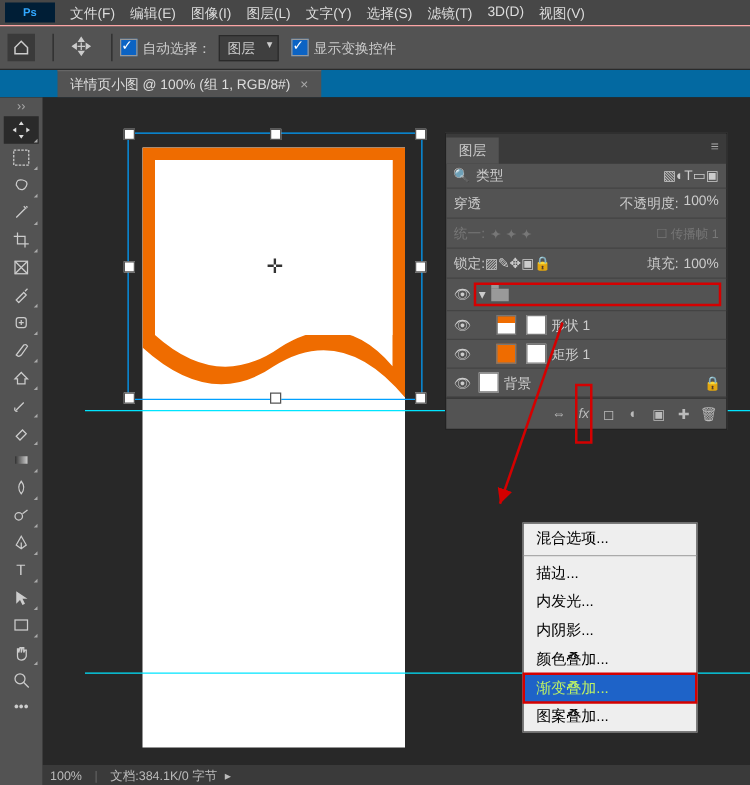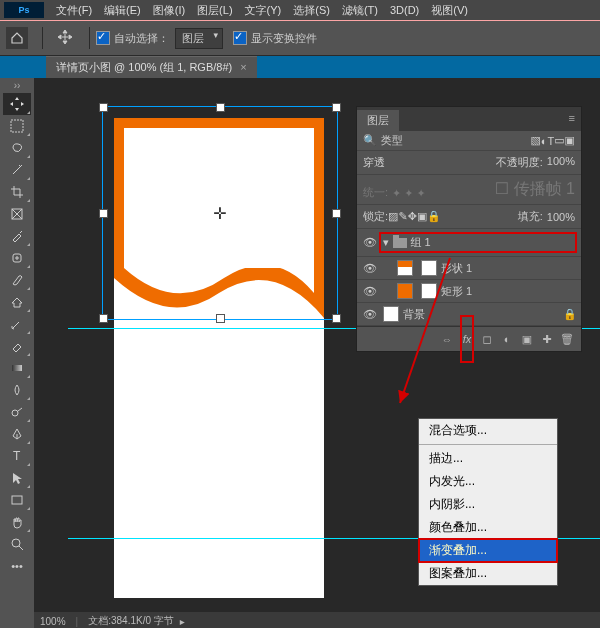--- a/index.html
+++ b/index.html
@@ -45,21 +45,21 @@
 .layer .eye{width:18px;text-align:center;color:#ccc}
 .layer .thumb{width:14px;height:14px;background:#fff;margin:0 4px;border:1px solid #777}
 .layer .name{flex:1;font-size:11px}
 .layer.sel .name-wrap{border:2px solid #d40000;padding:1px 2px}
 .layer .name-wrap{flex:1;display:flex;align-items:center}
 .lp-bottom{display:flex;align-items:center;justify-content:flex-end;padding:4px 4px;border-top:1px solid #333}
 .lp-bottom .bi{width:20px;height:16px;display:flex;align-items:center;justify-content:center;color:#bbb;font-size:11px}
 .fx-hi{border:2px solid #d40000;padding:16px 1px}
 .fxmenu{position:absolute;right:42px;top:340px;width:138px;background:#eee;border:1px solid #555;z-index:20}
 .fxmenu .item{padding:3px 10px;color:#000;font-size:12px;cursor:default}
-.fxmenu .item.sel{background:#1e63c8;color:#fef9c3;outline:2px solid #d40000;outline-offset:-1px}
+.fxmenu .item.sel{background:#1e63c8;color:#bef264;outline:2px solid #d40000;outline-offset:-1px}
 .fxmenu .hr{height:1px;background:#aaa;margin:2px 0}
 .statusbar{position:absolute;left:34px;bottom:0;right:0;height:18px;background:#3a3a3a;display:flex;align-items:center;padding:0 6px;font-size:10px;color:#bbb}
 .red-arrow{position:absolute;z-index:15;pointer-events:none}
 .folder-ic{display:inline-block;width:14px;height:10px;background:#999;margin:0 4px;position:relative}
 .folder-ic:before{content:"";position:absolute;top:-3px;left:0;width:6px;height:3px;background:#999}
 </style>
 </head>
 <body>
 
 <div class="menubar">
@@ -280,39 +280,38 @@
     <div class="lp-mode">
       <div class="dd" style="width:60px">穿透</div>
       <div style="display:flex;align-items:flex-start">
         <span>不透明度:</span>
         <div class="dd" style="margin-left:4px">100%</div>
       </div>
     </div>
     <div class="lp-row" style="color:#777">
       <span>统一:</span>
       <span style="margin:0 4px">✦ ✦ ✦</span>
-      <span style="margin-left:auto;font-size:16px">☐ <span>传播帧 1</span></span>
+      <span style="margin-left:auto;font-size:10px">☐ <span>传播帧 1</span></span>
     </div>
     <div class="lp-lock">
       <span>锁定:</span>
       <div class="ic">▨</div>
       <div class="ic">✎</div>
       <div class="ic">✥</div>
       <div class="ic">▣</div>
       <div class="ic">🔒</div>
       <span style="margin-left:auto">填充:</span>
       <div class="dd" style="margin-left:4px">100%</div>
     </div>
     <div class="layers">
       <div class="layer sel">
         <div class="eye">👁</div>
         <div class="name-wrap">
             <span style="color:#ccc">▾</span>
             <span class="folder-ic"></span>
-            <span class="name">组 1</span>
           </div>
       </div>
       <div class="layer">
         <div class="eye">👁</div>
         <div style="width:14px"></div>
         <div class="thumb" style="background:linear-gradient(#ef6c00 40%,#fff 40%)"></div>
         <div class="thumb"></div>
         <span class="name">形状 1</span>
       </div>
       <div class="layer">

